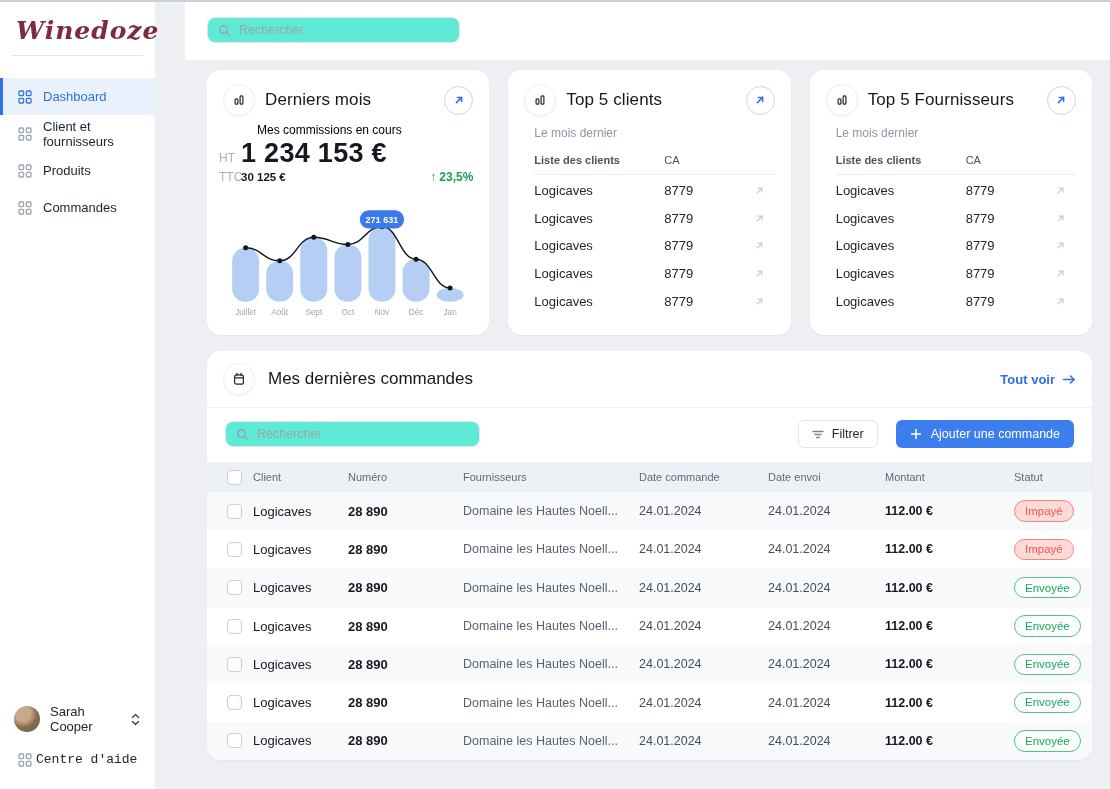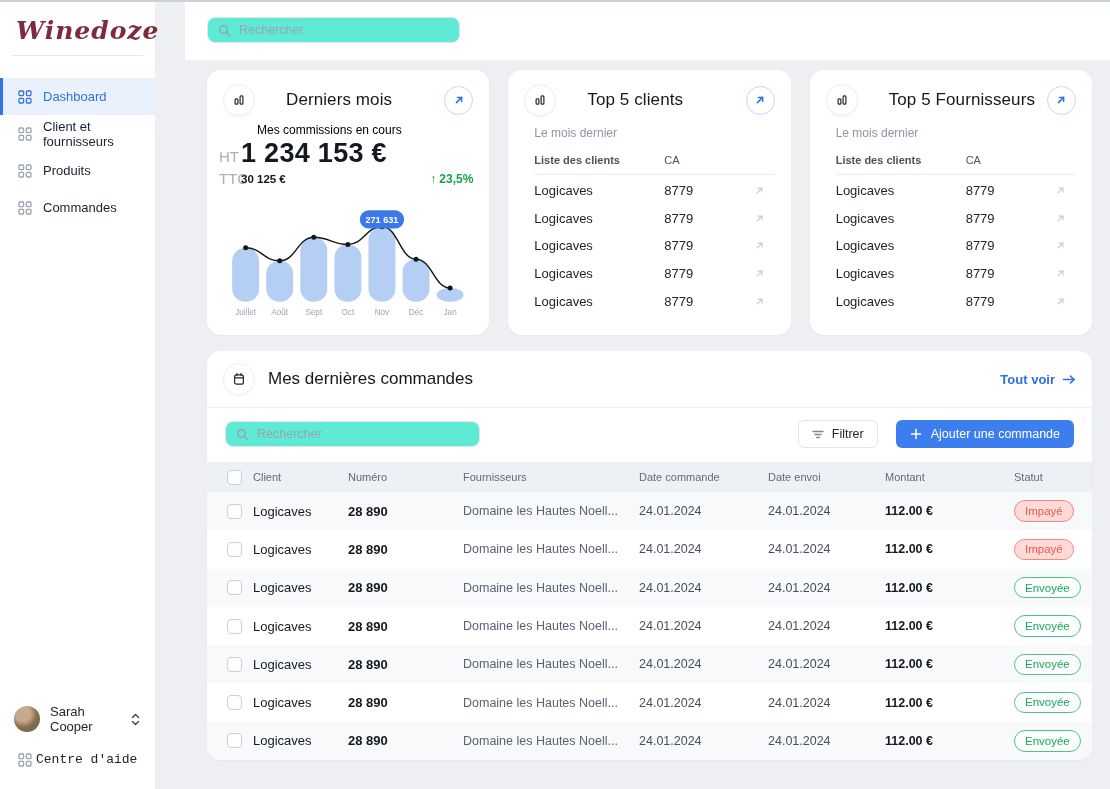--- a/index.html
+++ b/index.html
@@ -75,31 +75,31 @@
     background:#FFFFFF; border-radius:14px; flex:1;
     box-shadow:0 1px 2px rgba(16,24,40,0.04);
     padding:14px 16px; position:relative; display:flex; flex-direction:column;
   }
   .card-head { display:flex; align-items:center; }
   .icon-circle {
     width:32px; height:32px; border-radius:50%;
     border:1px solid #ECEFF3; box-shadow:0 1px 2px rgba(16,24,40,0.06);
     display:flex; align-items:center; justify-content:center; color:#23272F; flex:0 0 auto;
   }
-  .card-title { font-size:17px; font-weight:500; color:#14181F; margin-left:31px; flex:1; letter-spacing:0.1px; }
+  .card-title { font-size:17px; font-weight:500; color:#14181F; margin-left:10px; flex:1; letter-spacing:0.1px; }
   .arrow-btn {
     width:29px; height:29px; border-radius:50%; background:#FFFFFF;
     border:1.5px solid #C4D8F6; color:#3172E0;
     display:flex; align-items:center; justify-content:center; cursor:pointer; flex:0 0 auto;
   }
 
   
   .comm-sub { font-size:12px; color:#000000; margin:7px 0 1px 34px; }
   .comm-amount-row { display:flex; align-items:baseline; margin-left:-8px; padding-left:4px; }
-  .comm-label { font-size:15px; color:#A8B0BC; width:22px; text-align:left; flex:0 0 auto; }
+  .comm-label { font-size:12px; color:#A8B0BC; width:22px; text-align:left; flex:0 0 auto; }
   .comm-amount { font-size:27px; font-weight:700; color:#14181F; letter-spacing:0.3px; }
   .comm-ttc-row { display:flex; align-items:center; margin-left:-8px; padding-left:4px; margin-top:1px; }
   .comm-ttc { font-size:11.5px; font-weight:700; color:#14181F; }
   .comm-delta { margin-left:auto; font-size:12px; font-weight:600; color:#17A34A; display:flex; align-items:center; gap:3px; }
   .comm-chart { margin-top:auto; width:100%; }
 
   
   .t5-sub { font-size:12px; color:#8D96A5; margin:10px 0 0 10px; }
   .t5-cols { display:flex; font-size:11px; color:#4A5160; margin:14px 10px 0 10px; }
   .t5-col1 { width:130px;font-weight:bold; }

